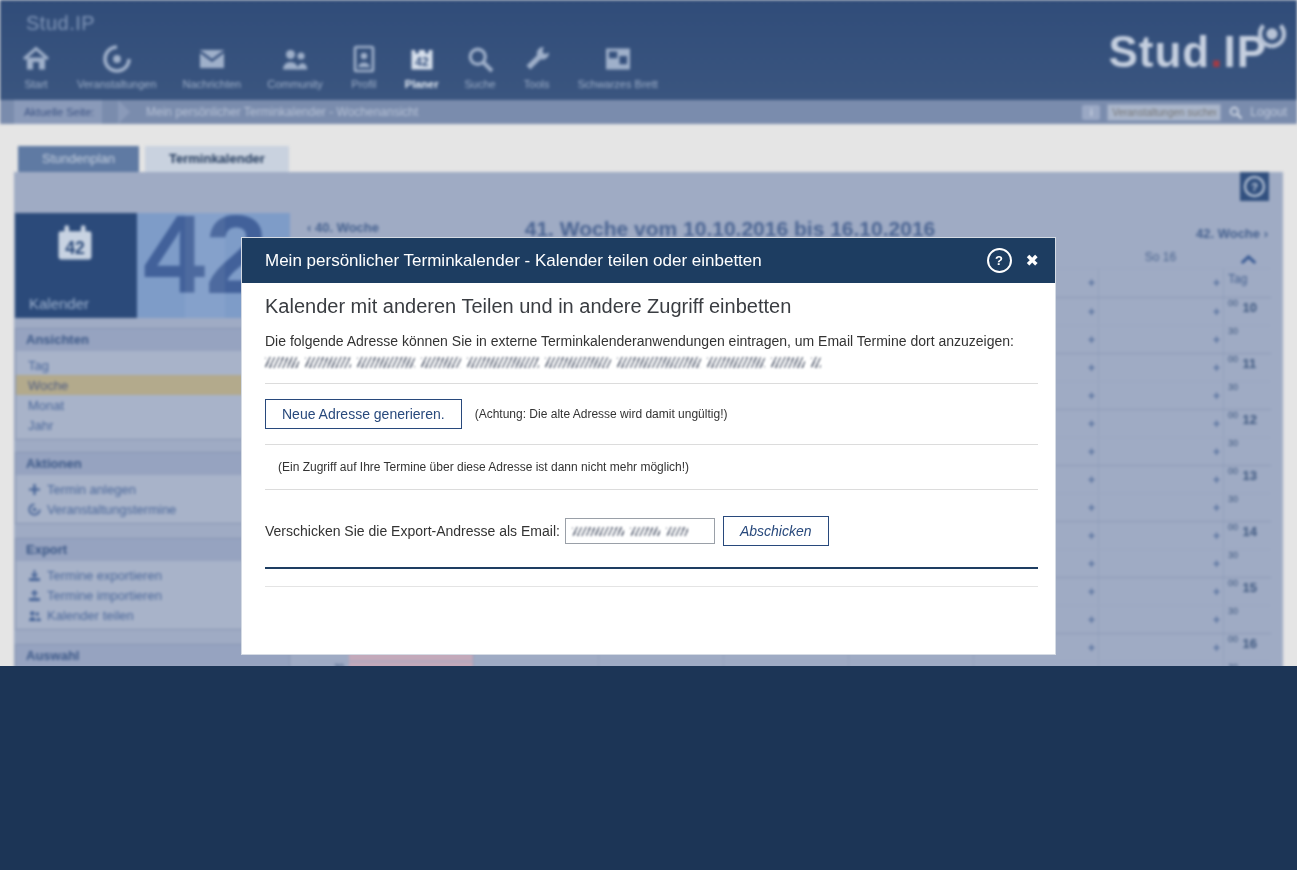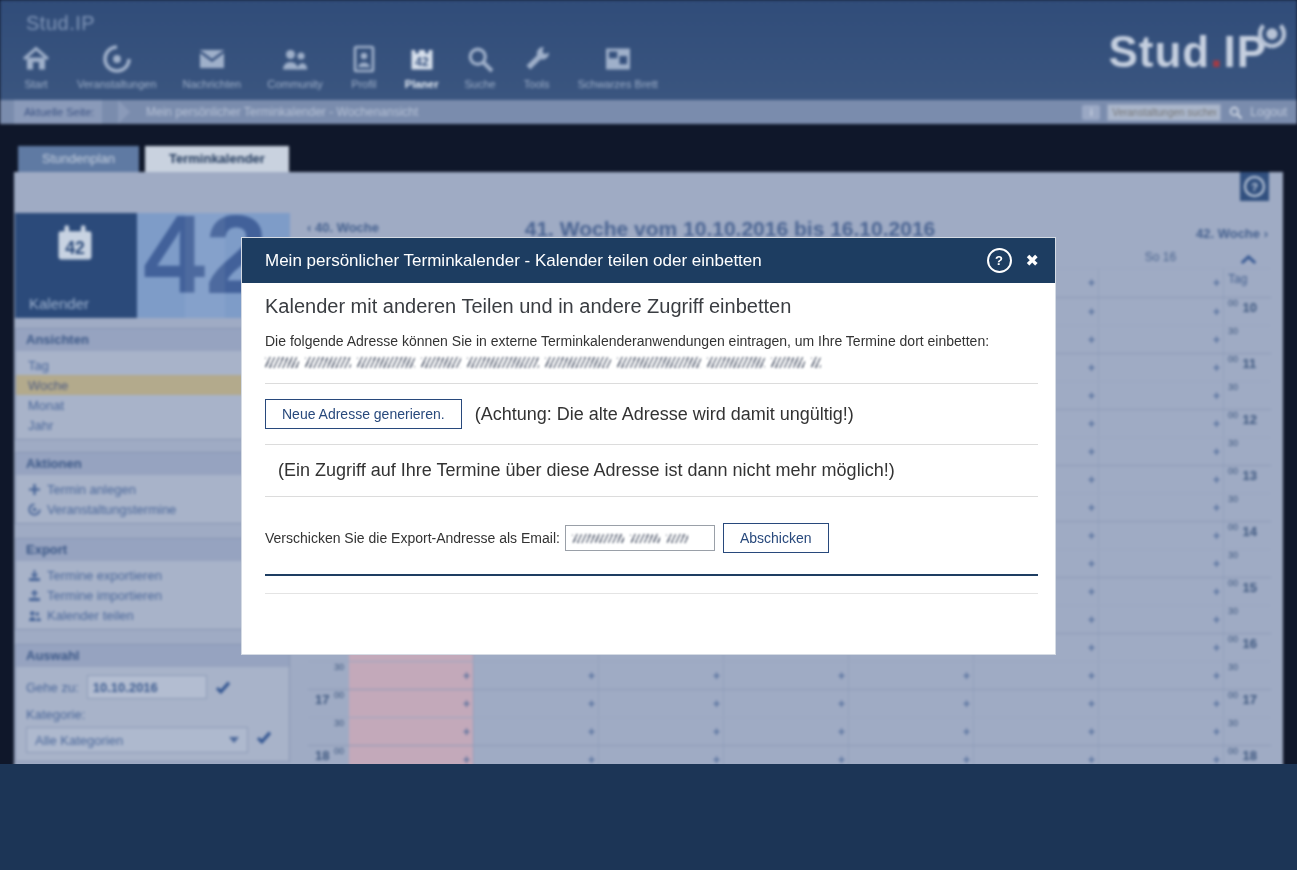--- a/index.html
+++ b/index.html
@@ -1,16 +1,16 @@
 <!DOCTYPE html>
 <html lang="de"><head>
 <meta charset="utf-8">
 <style>
   html,body{margin:0;padding:0;background:#1c3556;}
-  .page{position:relative;width:1297px;height:764px;overflow:hidden;background:#0f172a;
+  .page{position:relative;width:1297px;height:666px;overflow:hidden;background:#e5e5e5;
         font-family:"Liberation Sans","DejaVu Sans",sans-serif;}
   
   .bg{position:absolute;inset:0;filter:blur(1.4px);}
   .topbar{position:absolute;left:0;top:0;width:100%;height:100px;
           background:linear-gradient(#304C79,#3A557F);}
   .brand{position:absolute;left:26px;top:12px;font-size:20px;color:#8096B8;letter-spacing:.5px;}
   .mainnav{position:absolute;left:8px;top:44px;display:flex;align-items:flex-start;}
   .nav-item{display:flex;flex-direction:column;align-items:center;padding:0 13px;color:#9FB0CA;cursor:pointer;}
   .nav-item .nav-ic{width:30px;height:30px;}
   .nav-item .nav-ic svg{width:100%;height:100%;}
@@ -104,21 +104,21 @@
   .m-close{color:#fff;font-size:16px;font-weight:bold;margin-left:14px;cursor:pointer;}
   .m-body{padding:0 17px 0 23px;}
   .m-h2{margin:12px 0 0;font-size:20px;font-weight:400;color:#3A3D42;}
   .m-intro{margin:15px 0 0;font-size:14px;color:#333;}
   .rule{border:0;border-top:1px solid #DCDCDC;margin:15px 0 0;}
   .rule-dark{border:0;border-top:2px solid #1E3E62;margin:21px 0 0;}
   .rule-lite{border:0;border-top:1px solid #E4E4E4;margin:17px 0 0;}
   .m-row{margin-top:15px;display:flex;align-items:center;}
   .btn{background:#fff;border:1px solid #28497C;color:#28497C;font-size:14px;
        padding:6px 16px;font-family:inherit;cursor:pointer;}
-  .m-note{font-size:18px;color:#333;margin-left:13px;}
+  .m-note{font-size:12px;color:#333;margin-left:13px;}
   .m-email-label{font-size:14px;color:#333;}
   .email-input{width:150px;height:26px;border:1px solid #9AA0A8;margin-left:5px;box-sizing:border-box;
                display:flex;align-items:center;padding:0 6px;}
   .m-close-row{margin-top:14px;display:flex;justify-content:center;}
   .btn-strong{font-weight:bold;color:#1E3E62;padding:8px 22px;}
   
   .scribble{display:flex;gap:6px;margin-top:8px;filter:blur(.8px);}
   .scribble i{display:block;height:11px;border-radius:2px;
       background:repeating-linear-gradient(115deg,rgba(62,72,92,.8) 0 1.5px,rgba(62,72,92,0) 1.5px 4px);}
   .scribble.sm i{height:9px;}
@@ -848,21 +848,21 @@
   </div>
 
   <div class="modal">
     <div class="m-titlebar">
       <div class="m-title">Mein persönlicher Terminkalender - Kalender teilen oder einbetten</div>
       <div class="m-help">?</div>
       <div class="m-close">✖</div>
     </div>
     <div class="m-body">
       <h2 class="m-h2">Kalender mit anderen Teilen und in andere Zugriff einbetten</h2>
-      <p class="m-intro">Die folgende Adresse können Sie in externe Terminkalenderanwendungen eintragen, um Ihre Termine dort einbetten:</p>
+      <p class="m-intro">Die folgende Adresse können Sie in externe Terminkalenderanwendungen eintragen, um Email Termine dort anzuzeigen:</p>
       <div class="scribble" id="url-scribble">
           <i style="width: 34px;"></i>
           <i style="width: 46px;"></i>
           <i style="width: 58px;"></i>
           <i style="width: 40px;"></i>
           <i style="width: 72px;"></i>
           <i style="width: 66px;"></i>
           <i style="width: 84px;"></i>
           <i style="width: 58px;"></i>
           <i style="width: 34px;"></i>
@@ -880,20 +880,20 @@
       <hr class="rule">
       <div class="m-row" style="margin-top:26px;">
         <span class="m-email-label">Verschicken Sie die Export-Andresse als Email:</span>
         <span class="email-input">
           <span class="scribble sm" id="email-scribble" style="margin-top:0;">
               <i style="width: 52px;"></i>
               <i style="width: 30px;"></i>
               <i style="width: 22px;"></i>
             </span>
         </span>
-        <button class="btn" style="margin-left:8px;">Abschicken</button>
+        <button class="btn" style="margin-left:8px;font-style:italic;">Abschicken</button>
       </div>
       <hr class="rule-dark">
       <hr class="rule-lite">
     </div>
   </div>
 
 </div>
 
 </body></html>

